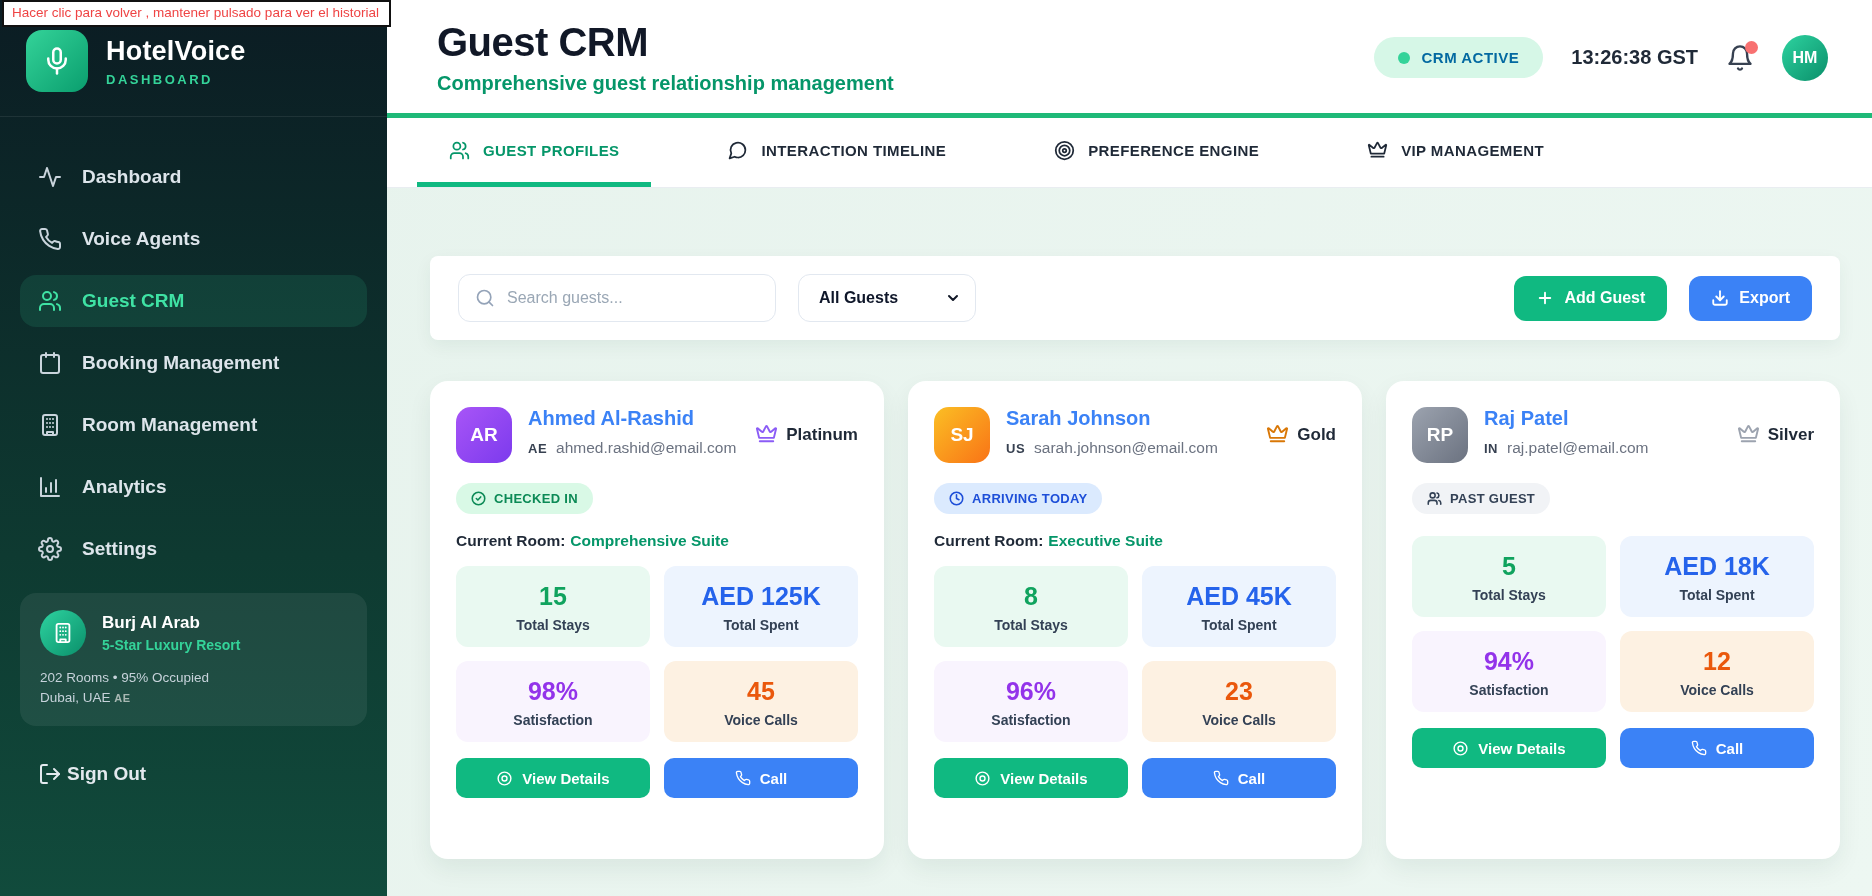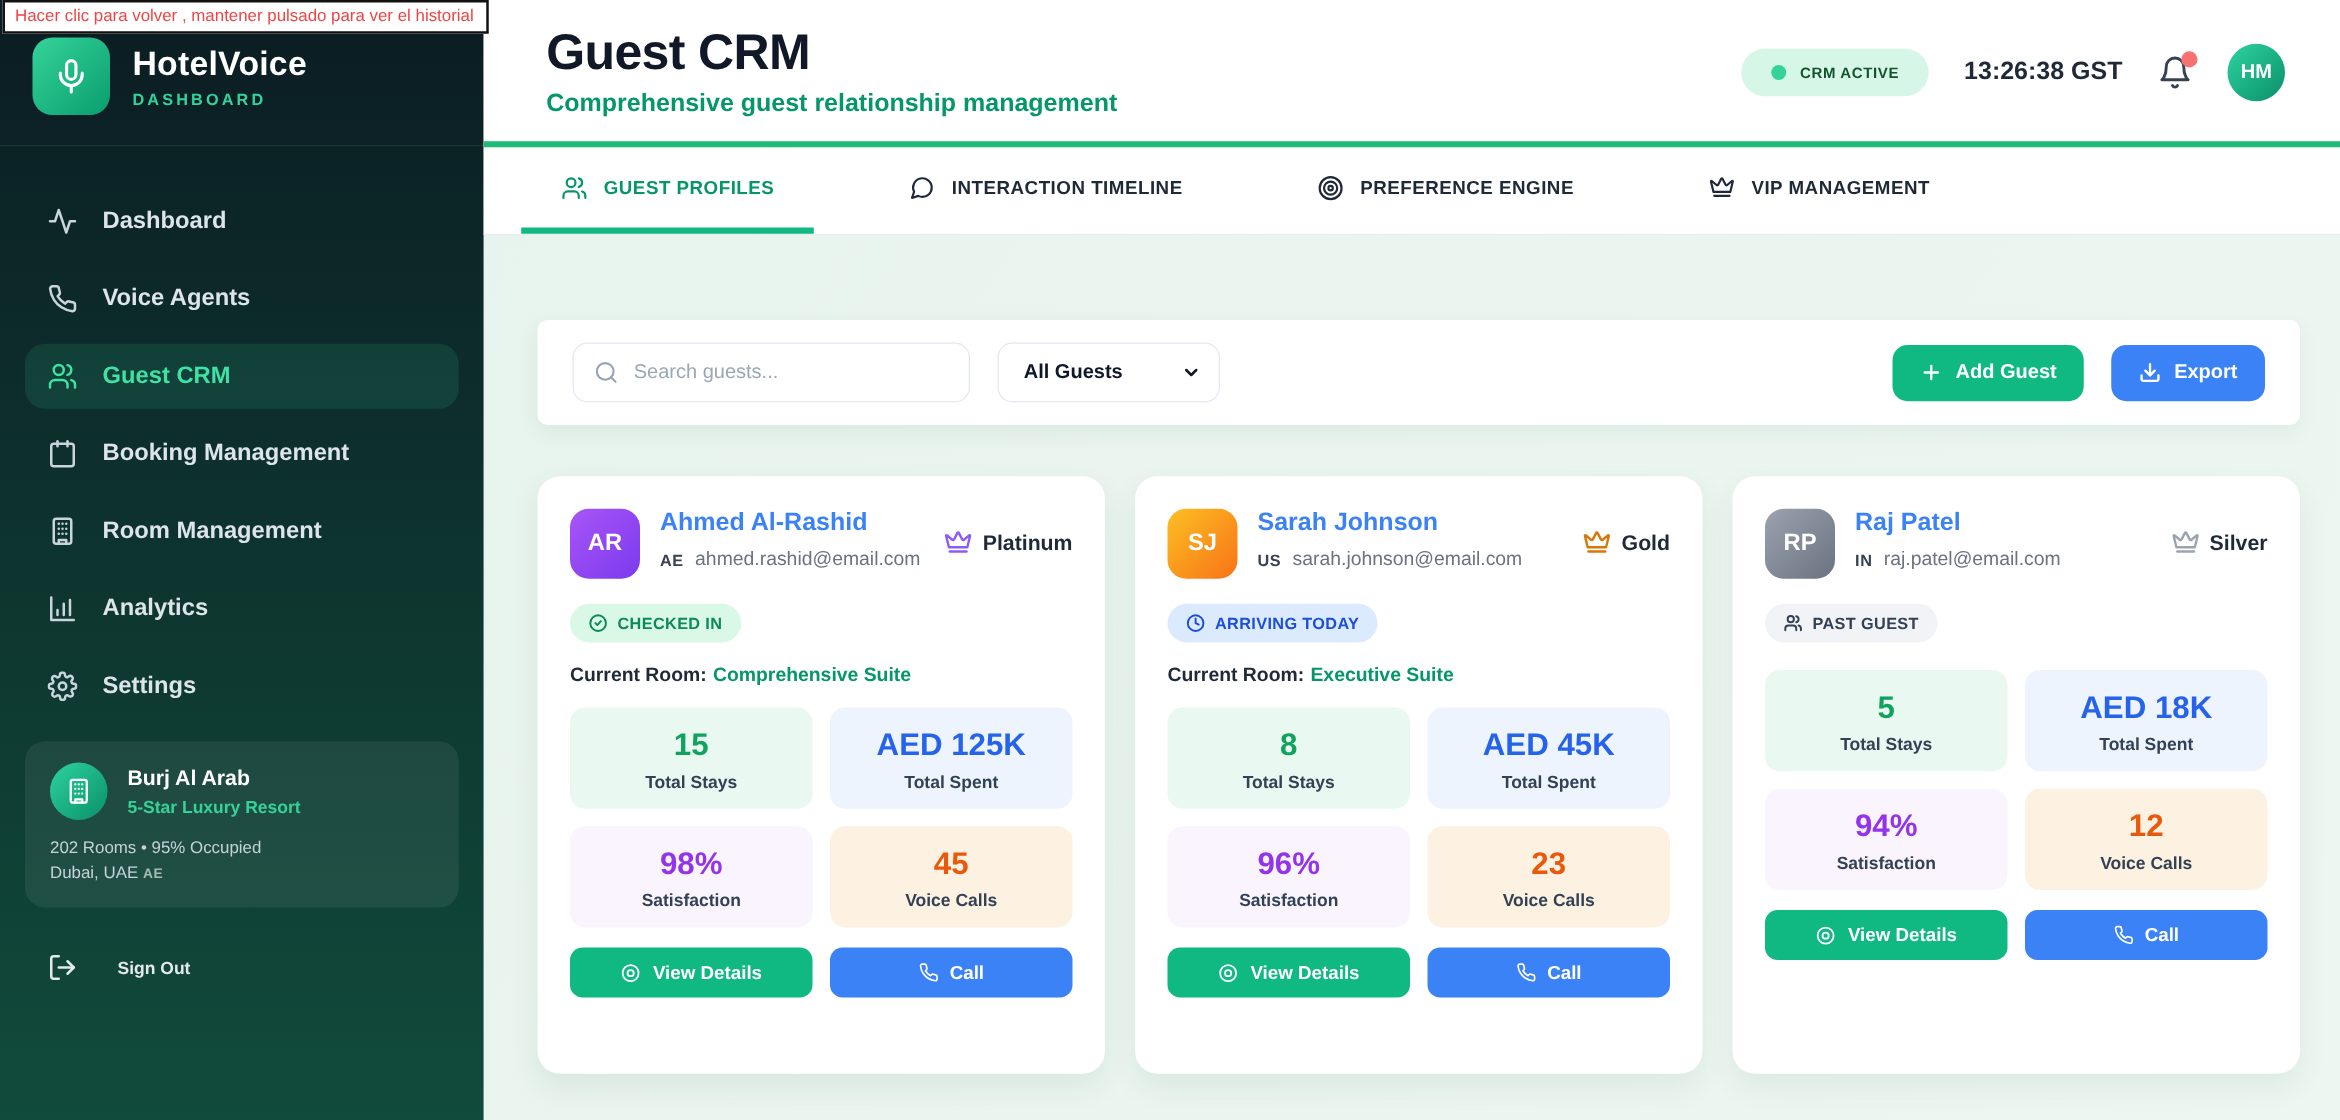--- a/index.html
+++ b/index.html
@@ -28,34 +28,34 @@
   .nav-item.active { background:rgba(52,211,153,0.13); color:#3fe2a4; }
   .nav-item.active .nico { color:#3fe2a4; }
   .hotel-card { margin:8px 20px 0 20px; background:rgba(255,255,255,0.07); border-radius:16px; padding:17px 20px; }
   .hotel-top { display:flex; align-items:center; gap:16px; }
   .hotel-badge { width:46px; height:46px; border-radius:50%; background:linear-gradient(135deg,#2ed3a0,#0a8f6a);
                  display:flex; align-items:center; justify-content:center; color:#fff; flex-shrink:0; }
   .hotel-name { font-size:17px; font-weight:800; color:#ffffff; }
   .hotel-type { font-size:14px; font-weight:600; color:#34d399; margin-top:4px; }
   .hotel-meta { font-size:13.5px; color:#c6d2da; margin-top:12px; line-height:1.5; }
   .cc { font-size:11px; font-weight:700; color:#a8b8b3; letter-spacing:.5px; }
-  .signout { display:flex; align-items:center; gap:32px; padding:14px 18px; margin:22px 20px 0 20px;
-             color:#e3e9ee; font-size:14px; font-weight:700; cursor:pointer; }
+  .signout { display:flex; align-items:center; gap:5px; padding:14px 18px; margin:22px 20px 0 20px;
+             color:#e3e9ee; font-size:19px; font-weight:700; cursor:pointer; }
 
   
   .main { flex:1; display:flex; flex-direction:column; min-width:0;
           background:linear-gradient(125deg,#e7f3ed 0%,#edf7f2 100%); }
   .header { background:#ffffff; border-bottom:5px solid #1fb978; padding:20px 44px 18px 50px;
             display:flex; align-items:center; justify-content:space-between; }
   .h-title { font-size:40px; font-weight:800; color:#111827; letter-spacing:-.5px; }
   .h-sub { font-size:20px; font-weight:700; color:#059669; margin-top:7px; }
   .h-right { display:flex; align-items:center; gap:28px; }
   .status-pill { display:flex; align-items:center; gap:11px; background:#d6f7e7; border-radius:999px; padding:12px 24px; }
   .status-dot { width:12px; height:12px; border-radius:50%; background:#34d399; }
-  .status-text { font-size:12px; font-weight:800; color:#14532d; letter-spacing:.5px; }
+  .status-text { font-size:15px; font-weight:800; color:#0369a1; letter-spacing:.5px; }
   .clock { font-size:20px; font-weight:800; color:#1f2937; }
   .bell-wrap { position:relative; color:#374151; cursor:pointer; }
   .bell-dot { position:absolute; top:-3px; right:-4px; width:13px; height:13px; border-radius:50%; background:#f87171; }
   .user-avatar { width:46px; height:46px; border-radius:50%; background:linear-gradient(135deg,#2ed3a0,#0a8f6a);
                  display:flex; align-items:center; justify-content:center; color:#fff; font-size:16px; font-weight:800; cursor:pointer; }
 
   
   .tabbar { background:#ffffff; display:flex; padding-left:30px; border-bottom:1px solid #e9edf1; height:70px; }
   .tab { display:flex; align-items:center; gap:13px; padding:0 32px; margin-right:44px;
          font-size:15px; font-weight:800; letter-spacing:.4px; color:#1f2937;

